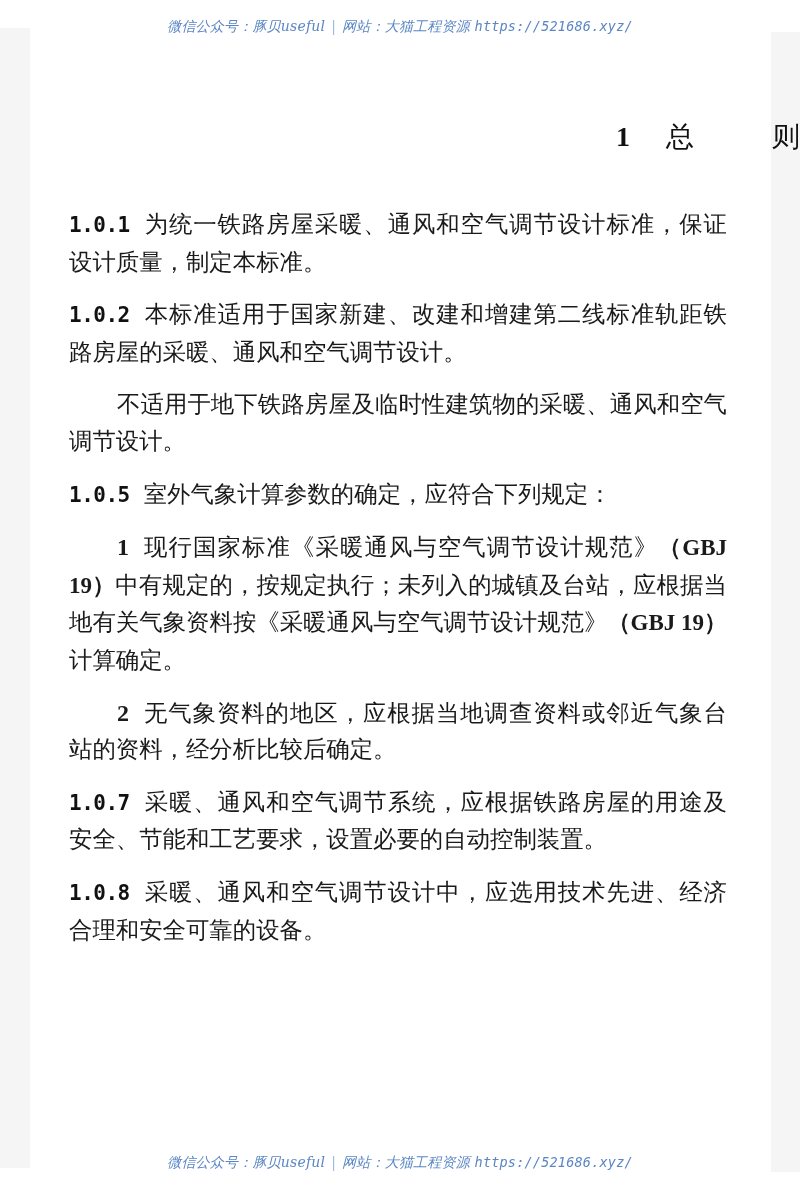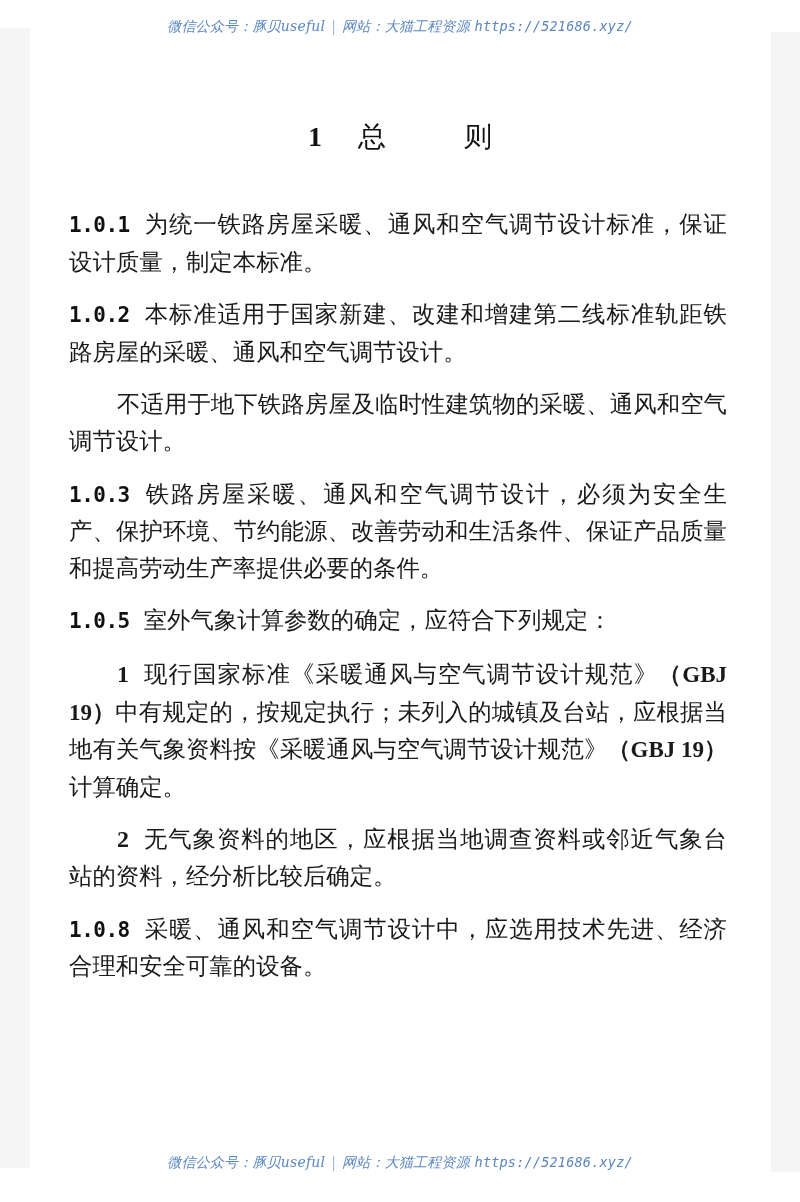--- a/index.html
+++ b/index.html
@@ -21,21 +21,21 @@
       position: absolute; left: 0; width: 800px; text-align: center;
       font-family: "DejaVu Serif", "Liberation Serif", serif;
       font-size: 14px; color: #5a86c4; letter-spacing: 0.2px; font-style: italic;
     }
     .watermark.top { top: 18px; }
     .watermark.bottom { top: 1154px; }
     .watermark .url { font-family: "DejaVu Sans Mono", "Liberation Mono", monospace; font-size: 13.5px; }
     .watermark .sep { color: #9fb8dc; margin: 0 6px; }
 
     .chapter-title {
-      position: absolute; top: 118px; left: 0; width: 800px; text-align: center;
+      position: absolute; top: 118px; left: 0; width: 800px; text-align: right;
       font-size: 28px; font-weight: bold; color: #111;
     }
     .chapter-title .num { font-family: "Liberation Serif", serif; font-weight: bold; margin-right: 36px; }
     .chapter-title .w1 { margin-right: 78px; font-weight: normal; }
     .chapter-title .w2 { font-weight: normal; }
 
     .content {
       position: absolute; left: 53px; top: 190px; width: 690px;
       font-size: 23.4px; line-height: 36.6px;
       text-align: justify;
@@ -74,30 +74,30 @@
   <p class="para">
     <span class="clause-no">1.0.1</span><span>为统一铁路房屋采暖、通风和空气调节设计标准，保证设计质量，制定本标准。</span>
   </p>
   <p class="para">
     <span class="clause-no">1.0.2</span><span>本标准适用于国家新建、改建和增建第二线标准轨距铁路房屋的采暖、通风和空气调节设计。</span>
   </p>
   <p class="para indent">
     <span>不适用于地下铁路房屋及临时性建筑物的采暖、通风和空气调节设计。</span>
   </p>
   <p class="para">
-    <span class="clause-no">1.0.3</span><span>铁路房屋采暖、通风和空气调节设计，必须为安全生产、保护环境、节约能源、改善劳动和生活条件、保证产品质量和提高劳动生产率提供必要的条件。</span>
-  </p>
-  <p class="para">
     <span class="clause-no">1.0.5</span><span>室外气象计算参数的确定，应符合下列规定：</span>
   </p>
   <p class="para indent">
     <span class="item-no">1</span><span>现行国家标准《采暖通风与空气调节设计规范》</span><span class="ref">（GBJ 19）</span><span>中有规定的，按规定执行；未列入的城镇及台站，应根据当地有关气象资料按《采暖通风与空气调节设计规范》</span><span class="ref">（GBJ 19）</span><span>计算确定。</span>
   </p>
   <p class="para indent">
     <span class="item-no">2</span><span>无气象资料的地区，应根据当地调查资料或邻近气象台站的资料，经分析比较后确定。</span>
+  </p>
+  <p class="para">
+    <span class="clause-no">1.0.7</span><span>采暖、通风和空气调节系统，应根据铁路房屋的用途及安全、节能和工艺要求，设置必要的自动控制装置。</span>
   </p>
   <p class="para">
     <span class="clause-no">1.0.8</span><span>采暖、通风和空气调节设计中，应选用技术先进、经济合理和安全可靠的设备。</span>
   </p>
 </div>
 
 <div class="watermark bottom">
   <span>微信公众号：豚贝useful</span><span class="sep">|</span><span>网站：大猫工程资源</span>
   <span class="url">https://521686.xyz/</span>
 </div>

